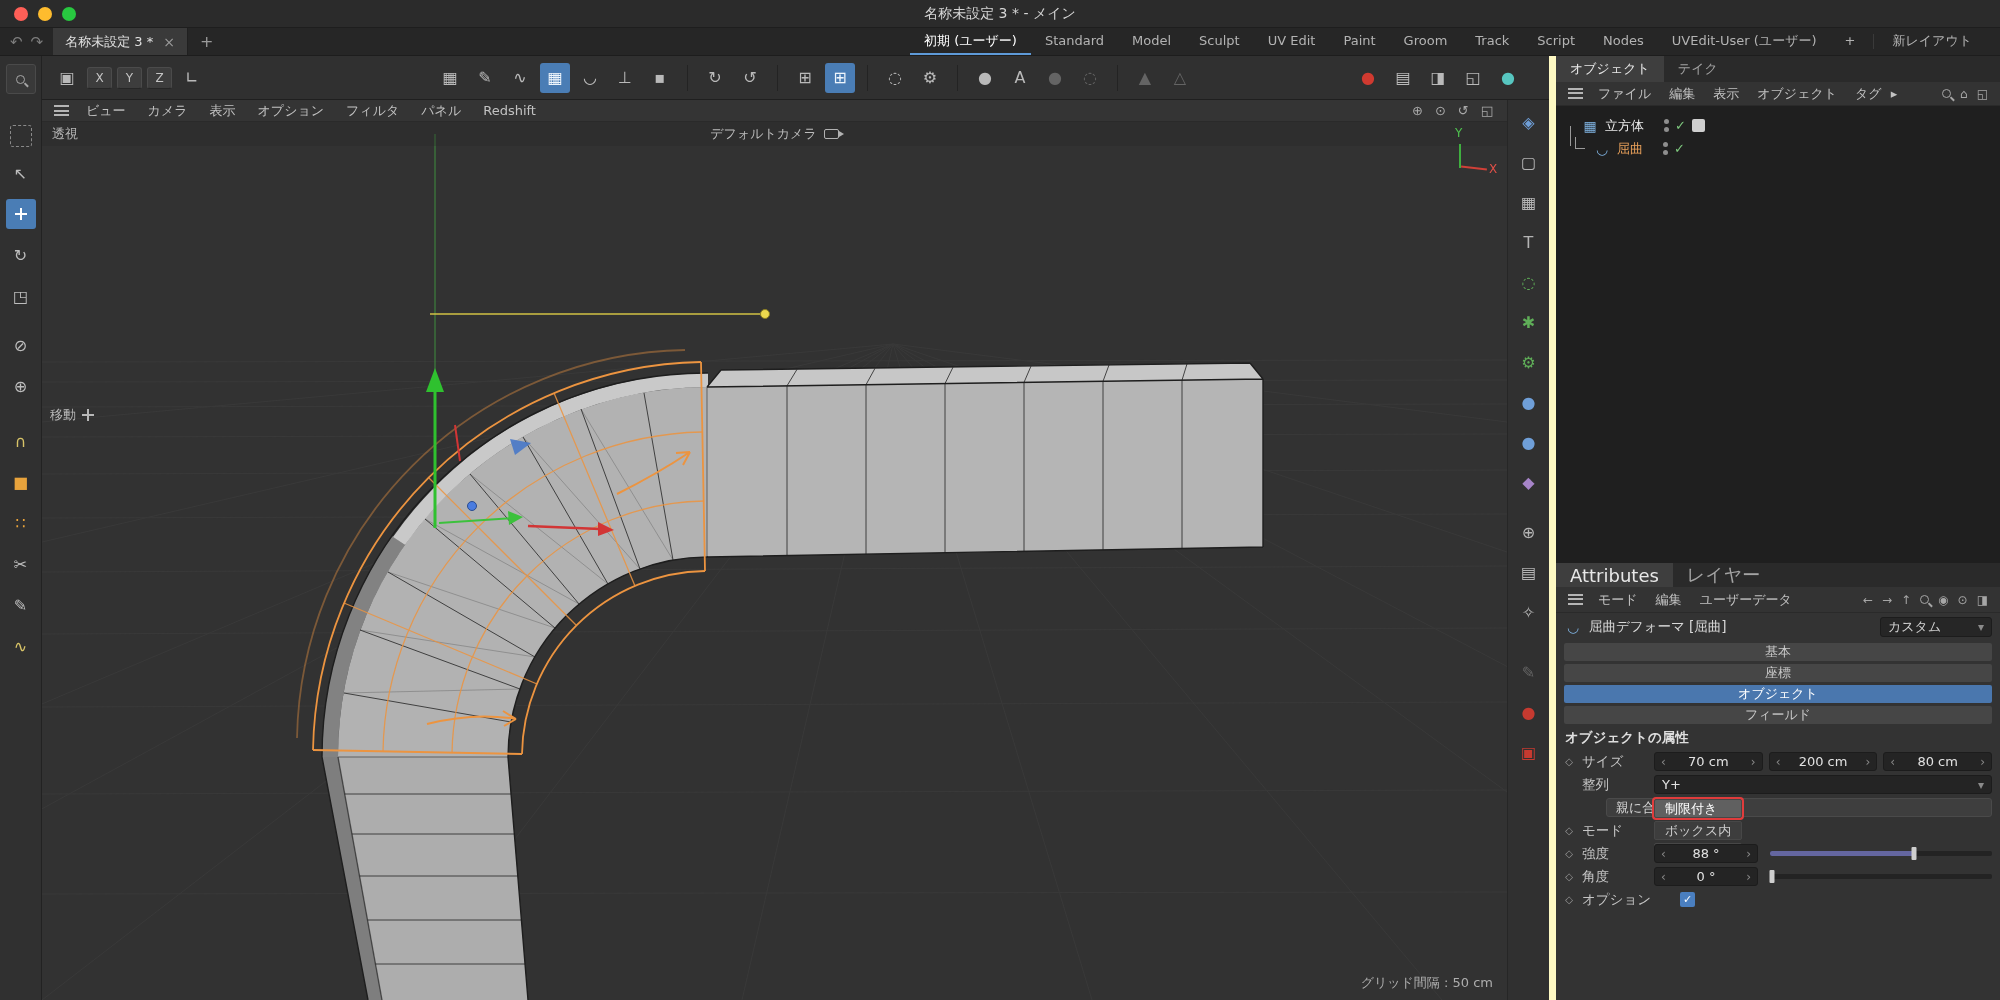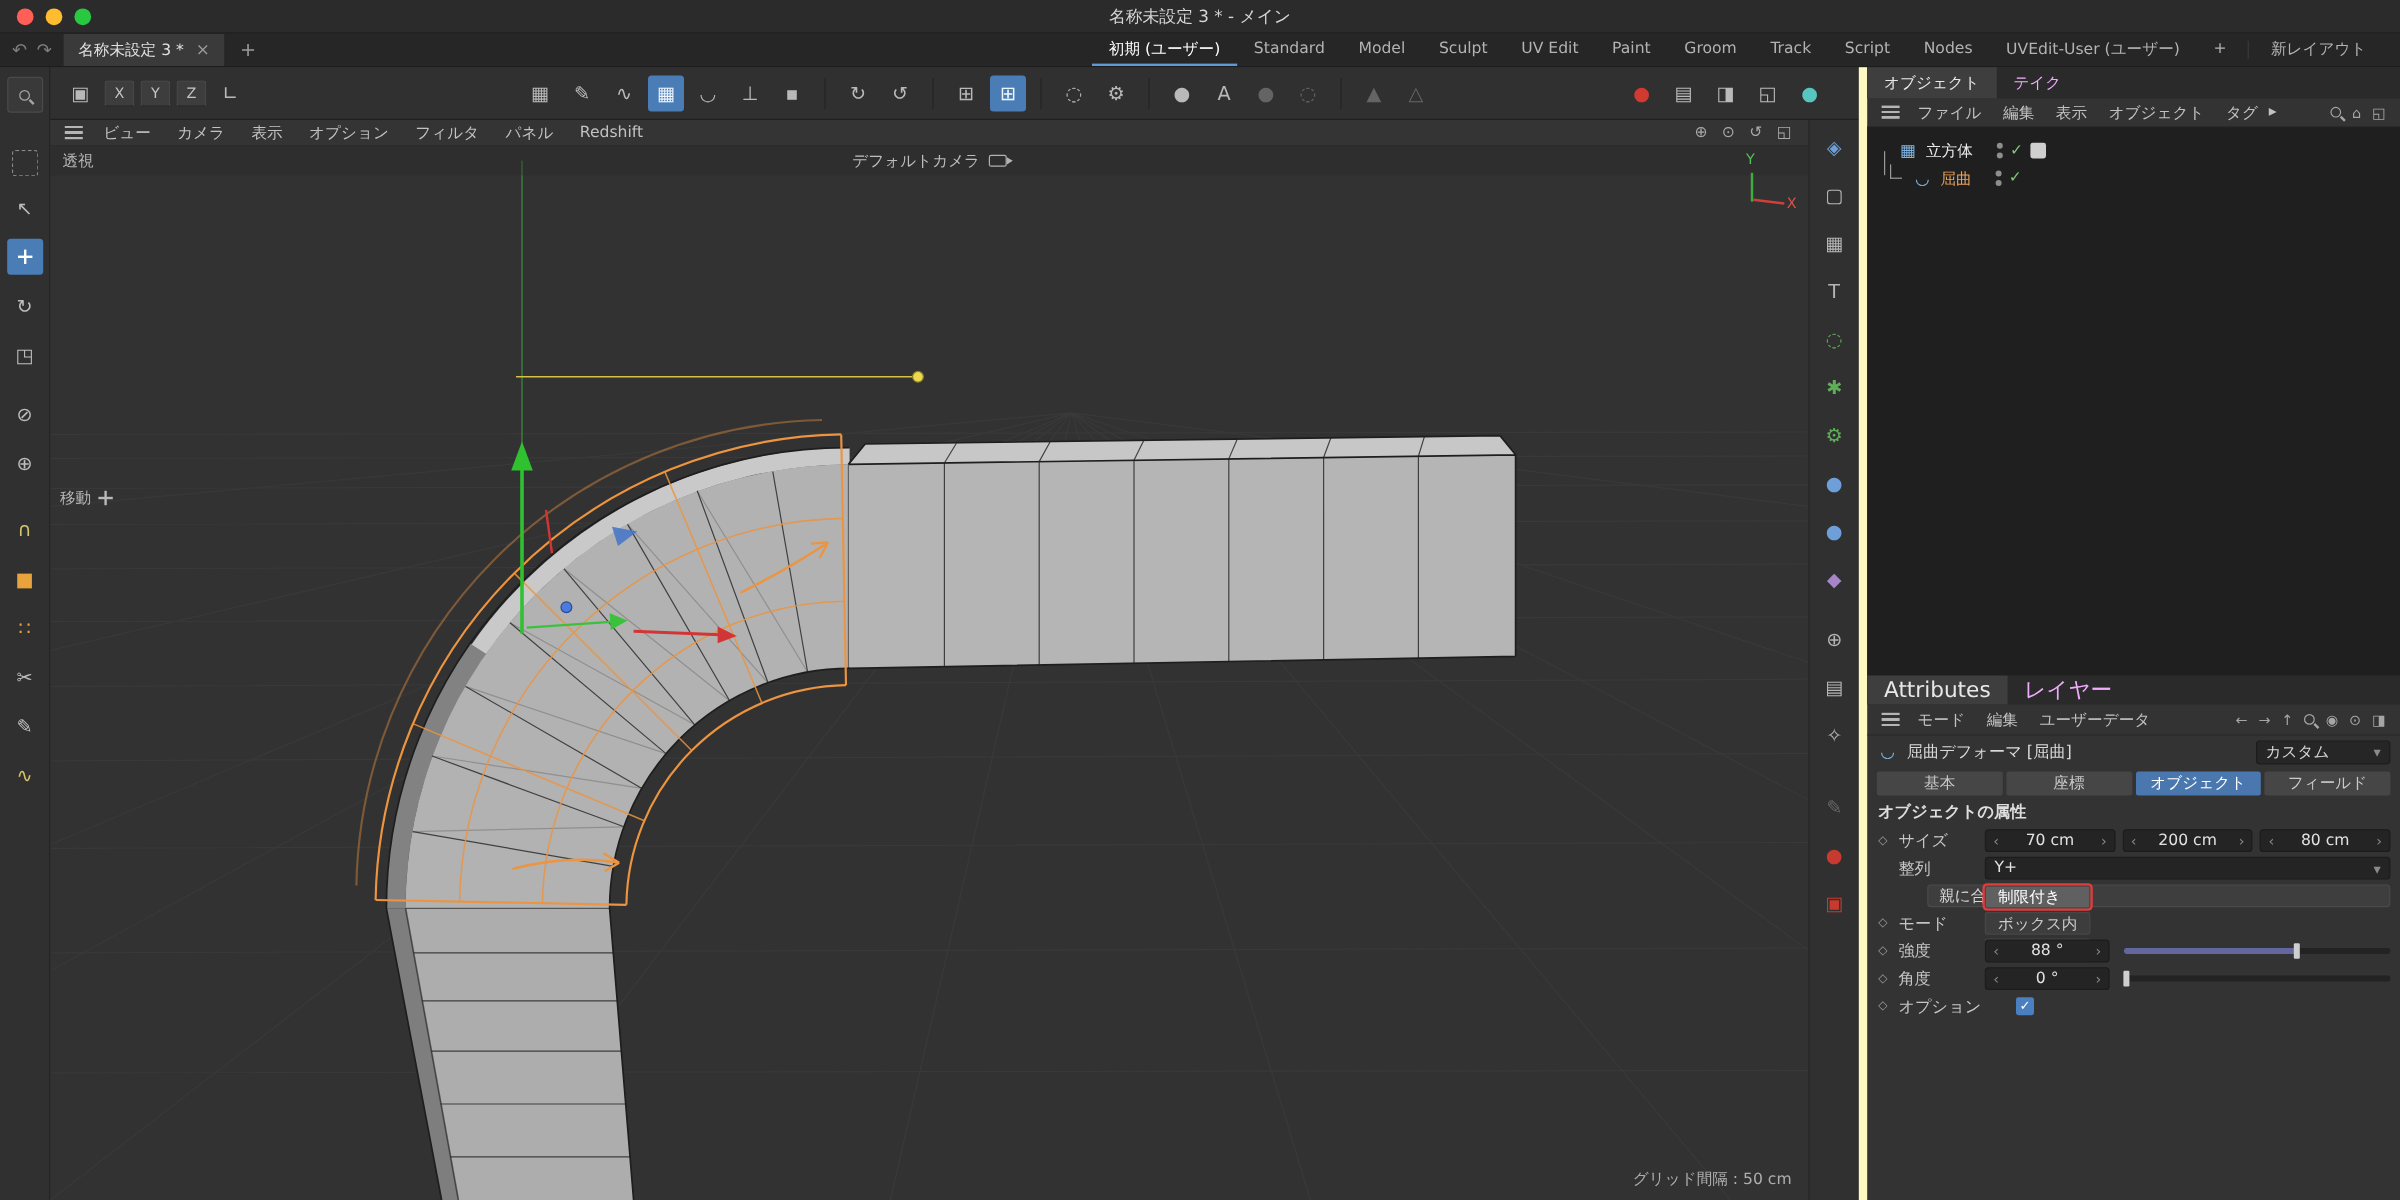--- a/index.html
+++ b/index.html
@@ -65,21 +65,21 @@
   .ag-x { position:absolute; left:64px; top:32px; color:#e05048; }
 
   
   .right-strip { position:absolute; left:1507px; top:100px; width:42px; height:900px; background:#303030; border-left:1px solid #262626; display:flex; flex-direction:column; align-items:center; padding-top:8px; gap:12px; }
   .rsbtn { width:28px; height:28px; display:flex; align-items:center; justify-content:center; font-size:16px; color:#b4b4b4; border-radius:3px; }
   .green-ic{color:#5fae58}.blue-ic{color:#6f9fd8}.purple-ic{color:#a684c8}.redball-ic{color:#c63a30}
 
   
   .right-panel { position:absolute; left:1549px; top:56px; width:451px; height:944px; background:#333333; border-left:7px solid #fef9c3; display:flex; flex-direction:column; }
   .om-tabs { height:26px; background:#2a2a2a; display:flex; align-items:stretch; font-size:13px; }
-  .om-tab { display:flex; align-items:center; padding:0 14px; color:#f0abfc; }
+  .om-tab { display:flex; align-items:center; padding:0 14px; color:#a3a3a3; }
   .om-tab.active { background:#3e3e3e; color:#e8e8e8; }
   .om-menu { height:24px; display:flex; align-items:center; gap:0; font-size:13px; color:#c2c2c2; padding:0 6px; border-bottom:1px solid #2a2a2a; }
   .om-mi { padding:0 9px; }
   .mini-ics { margin-left:auto; display:flex; gap:9px; color:#a6a6a6; font-size:12px; align-items:center; padding-right:6px; }
   .mag { width:9px; height:9px; border:1.5px solid #a6a6a6; border-radius:50%; position:relative; }
   .mag::after { content:''; position:absolute; left:7px; top:8px; width:5px; height:1.5px; background:#a6a6a6; transform:rotate(45deg); }
   .om-tree { height:457px; background:#1f1f1f; padding-top:8px; font-size:13px; }
   .tree-row { height:23px; display:flex; align-items:center; gap:6px; padding:0 8px; }
   .stem { width:1px; height:20px; background:#9a9a9a; margin:10px 4px -10px 6px; }
   .elbow { width:10px; height:12px; border-left:1px solid #9a9a9a; border-bottom:1px solid #9a9a9a; margin:-8px 2px 4px 11px; }
@@ -89,21 +89,21 @@
   .vis-dots { display:flex; flex-direction:column; gap:3px; margin-left:14px; }
   .vis-dots i { width:5px; height:5px; border-radius:50%; background:#8e8e8e; }
   .en-check { color:#7ec87e; font-size:13px; }
   .tag-chip { width:13px; height:13px; background:#cfcfcf; border-radius:2px; }
 
   .at-tabs { height:24px; background:#2a2a2a; display:flex; align-items:stretch; font-size:18px; }
   .at-menu { height:26px; display:flex; align-items:center; font-size:13px; color:#c2c2c2; padding:0 6px; border-bottom:1px solid #2a2a2a; }
   .at-title-row { height:28px; display:flex; align-items:center; gap:7px; padding:0 8px; }
   .at-title { font-size:13.5px; color:#dadada; }
   .preset-dd { margin-left:auto; width:112px; height:20px; background:#262626; border:1px solid #1c1c1c; border-radius:3px; display:flex; align-items:center; justify-content:space-between; padding:0 7px; font-size:13px; color:#d6d6d6; }
-  .sec-tabs { display:flex; gap:3px; padding:2px 8px; }
+  .sec-tabs { display:flex; gap:3px; padding:2px 8px;flex-direction:column; }
   .sec-tab { flex:1; height:20px; background:#464646; display:flex; align-items:center; justify-content:center; font-size:13px; color:#c9c9c9; border-radius:2px; }
   .sec-tab.active { background:#4a77ae; color:#ffffff; }
   .group-header { height:24px; display:flex; align-items:center; padding:0 9px; font-weight:bold; font-size:13.5px; color:#dedede; }
   .attr-row { height:23px; display:flex; align-items:center; gap:6px; padding:0 8px 0 6px; font-size:13.5px; }
   .diamond { width:14px; color:#9a9a9a; font-size:10px; text-align:center; }
   .attr-label { width:66px; color:#c6c6c6; white-space:nowrap; }
   .stepper { flex:1; height:19px; background:#242424; border:1px solid #1c1c1c; border-radius:3px; display:flex; align-items:center; justify-content:space-between; padding:0 6px; font-size:13px; color:#e2e2e2; }
   .stepper.fix { flex:none; width:104px; }
   .sarr { color:#8a8a8a; font-size:12px; }
   .dropdown { flex:1; height:19px; background:#242424; border:1px solid #1c1c1c; border-radius:3px; display:flex; align-items:center; justify-content:space-between; padding:0 7px; font-size:13px; color:#e2e2e2; }

